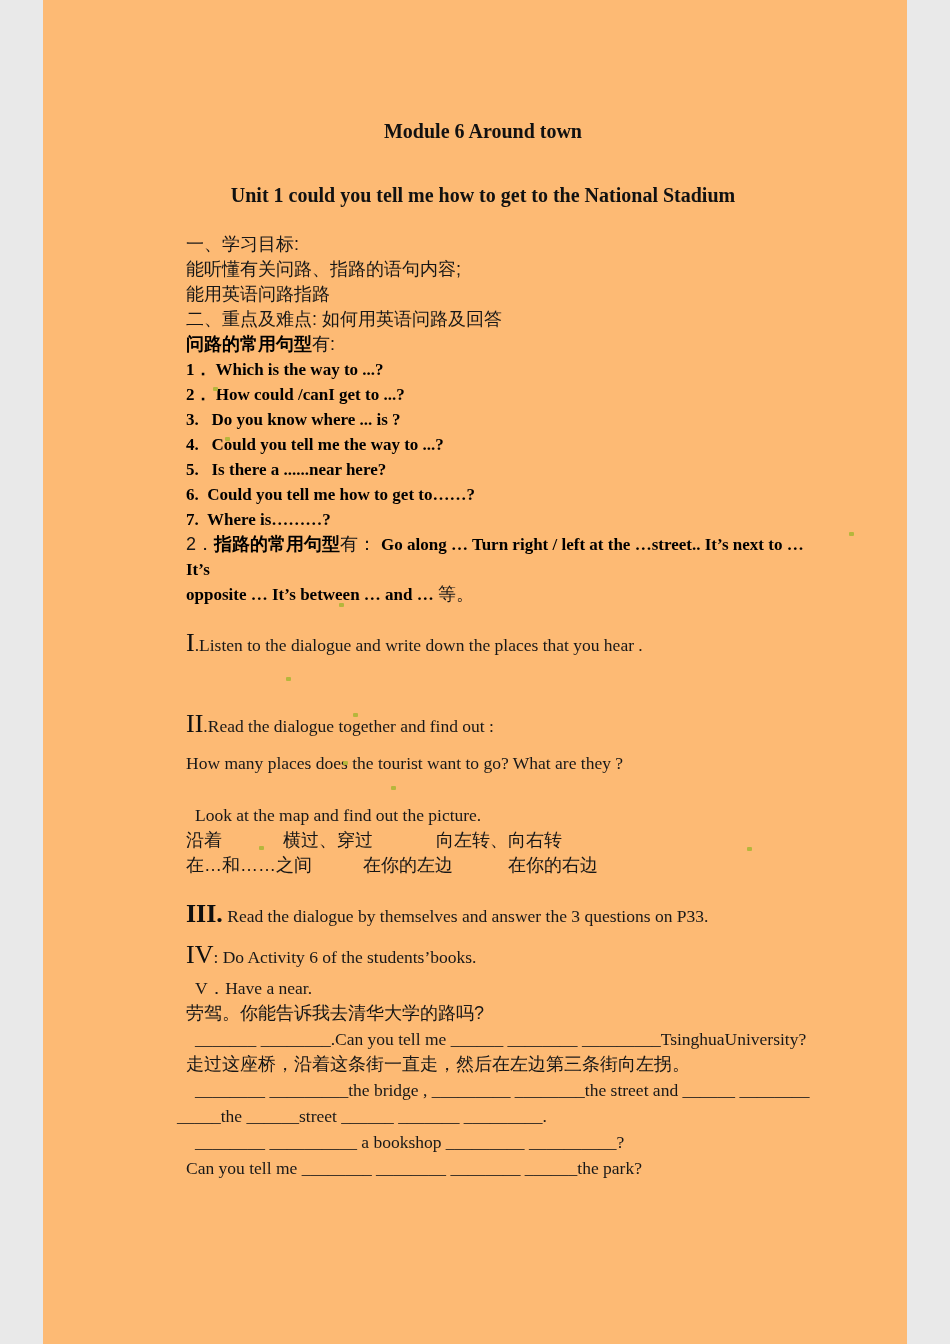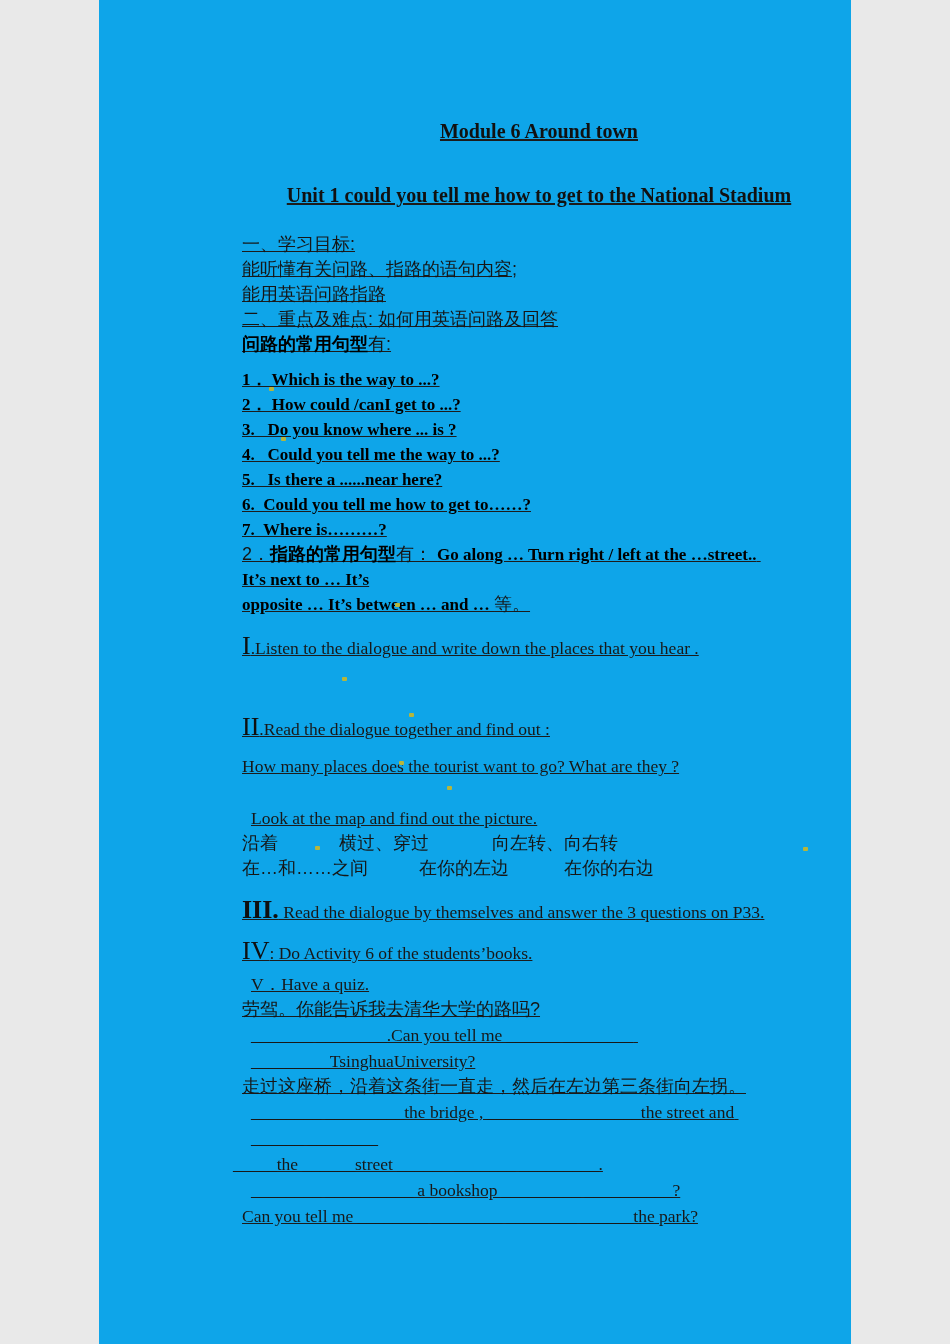--- a/index.html
+++ b/index.html
@@ -1,18 +1,18 @@
 <!DOCTYPE html>
 <html><head>
 <meta charset="utf-8">
 <style>
   html,body{margin:0;padding:0;background:#e9e9e9;}
   .page{
-    position:relative;width:752px;height:1344px;margin:0 auto;
-    background:#0ea5e9;color:#1c1c1c;overflow:hidden;text-decoration:underline;
+    position:relative;width:864px;height:1344px;margin:0 auto;
+    background:#fdba74;color:#1c1c1c;overflow:hidden;
   }
   .titles{
     width:880px;text-align:center;
     font-family:"Liberation Serif","DejaVu Serif",serif;
     font-weight:bold;color:#111;
   }
   .doc-title{padding-top:118px;font-size:20px;line-height:26px;}
   .doc-subtitle{margin-top:38px;font-size:20px;line-height:26px;}
   .content{margin:24px 80px 0 143px;}
   .cn{
@@ -21,23 +21,23 @@
   }
   .cn-b{font-weight:bold;color:#000;}
   .en{
     font-family:"Liberation Serif","DejaVu Serif",serif;
     font-size:17.5px;line-height:26px;white-space:pre-wrap;color:#181818;
   }
   .en-b{
     font-family:"Liberation Serif","DejaVu Serif",serif;
     font-weight:bold;font-size:17px;line-height:25px;white-space:pre-wrap;color:#000;
   }
-  .pattern-list{margin-top:10px;}
+  .pattern-list{margin-top:0;}
   .dir-par{margin-top:0;}
-  .section{margin-top:12px;line-height:34px;white-space:pre-wrap;}
+  .section{margin-top:19px;line-height:34px;white-space:pre-wrap;}
   .roman{
     font-family:"Liberation Serif","DejaVu Serif",serif;
     font-size:26px;color:#0f0f0f;
   }
   .roman-b{font-weight:bold;}
   .section .rest{
     font-family:"Liberation Serif","DejaVu Serif",serif;
     font-size:17.5px;color:#181818;
   }
   .sec2{margin-top:44px;}
@@ -98,21 +98,21 @@
 
     <div class="en map-line indent-sm">Look at the map and find out the picture.</div>
 
     <div class="cn vocab-row"><span class="v11">沿着</span><span class="v12">横过、穿过</span><span>向左转、向右转</span></div>
     <div class="cn vocab-row"><span class="v21">在…和……之间</span><span class="v22">在你的左边</span><span>在你的右边</span></div>
 
     <div class="section sec3"><span class="roman roman-b">III.</span><span class="rest"> Read the dialogue by themselves and answer the 3 questions on P33.</span></div>
 
     <div class="section sec4"><span class="roman">IV</span><span class="rest">: Do Activity 6 of the students’books.</span></div>
 
-    <div class="en indent-sm">V．Have a quiz.</div>
+    <div class="en indent-sm">V．Have a near.</div>
 
     <div class="quiz">
       <div class="cn">劳驾。你能告诉我去清华大学的路吗?</div>
       <div class="en indent-sm">_______ ________.Can you tell me ______ ________ _________TsinghuaUniversity?</div>
       <div class="cn">走过这座桥，沿着这条街一直走，然后在左边第三条街向左拐。</div>
       <div class="en indent-sm">________ _________the bridge , _________ ________the street and ______ ________</div>
       <div class="en outdent-sm">_____the ______street ______ _______ _________.</div>
       <div class="en indent-sm">________ __________ a bookshop _________ __________?</div>
       <div class="en">Can you tell me ________ ________ ________ ______the park?</div>
     </div>

